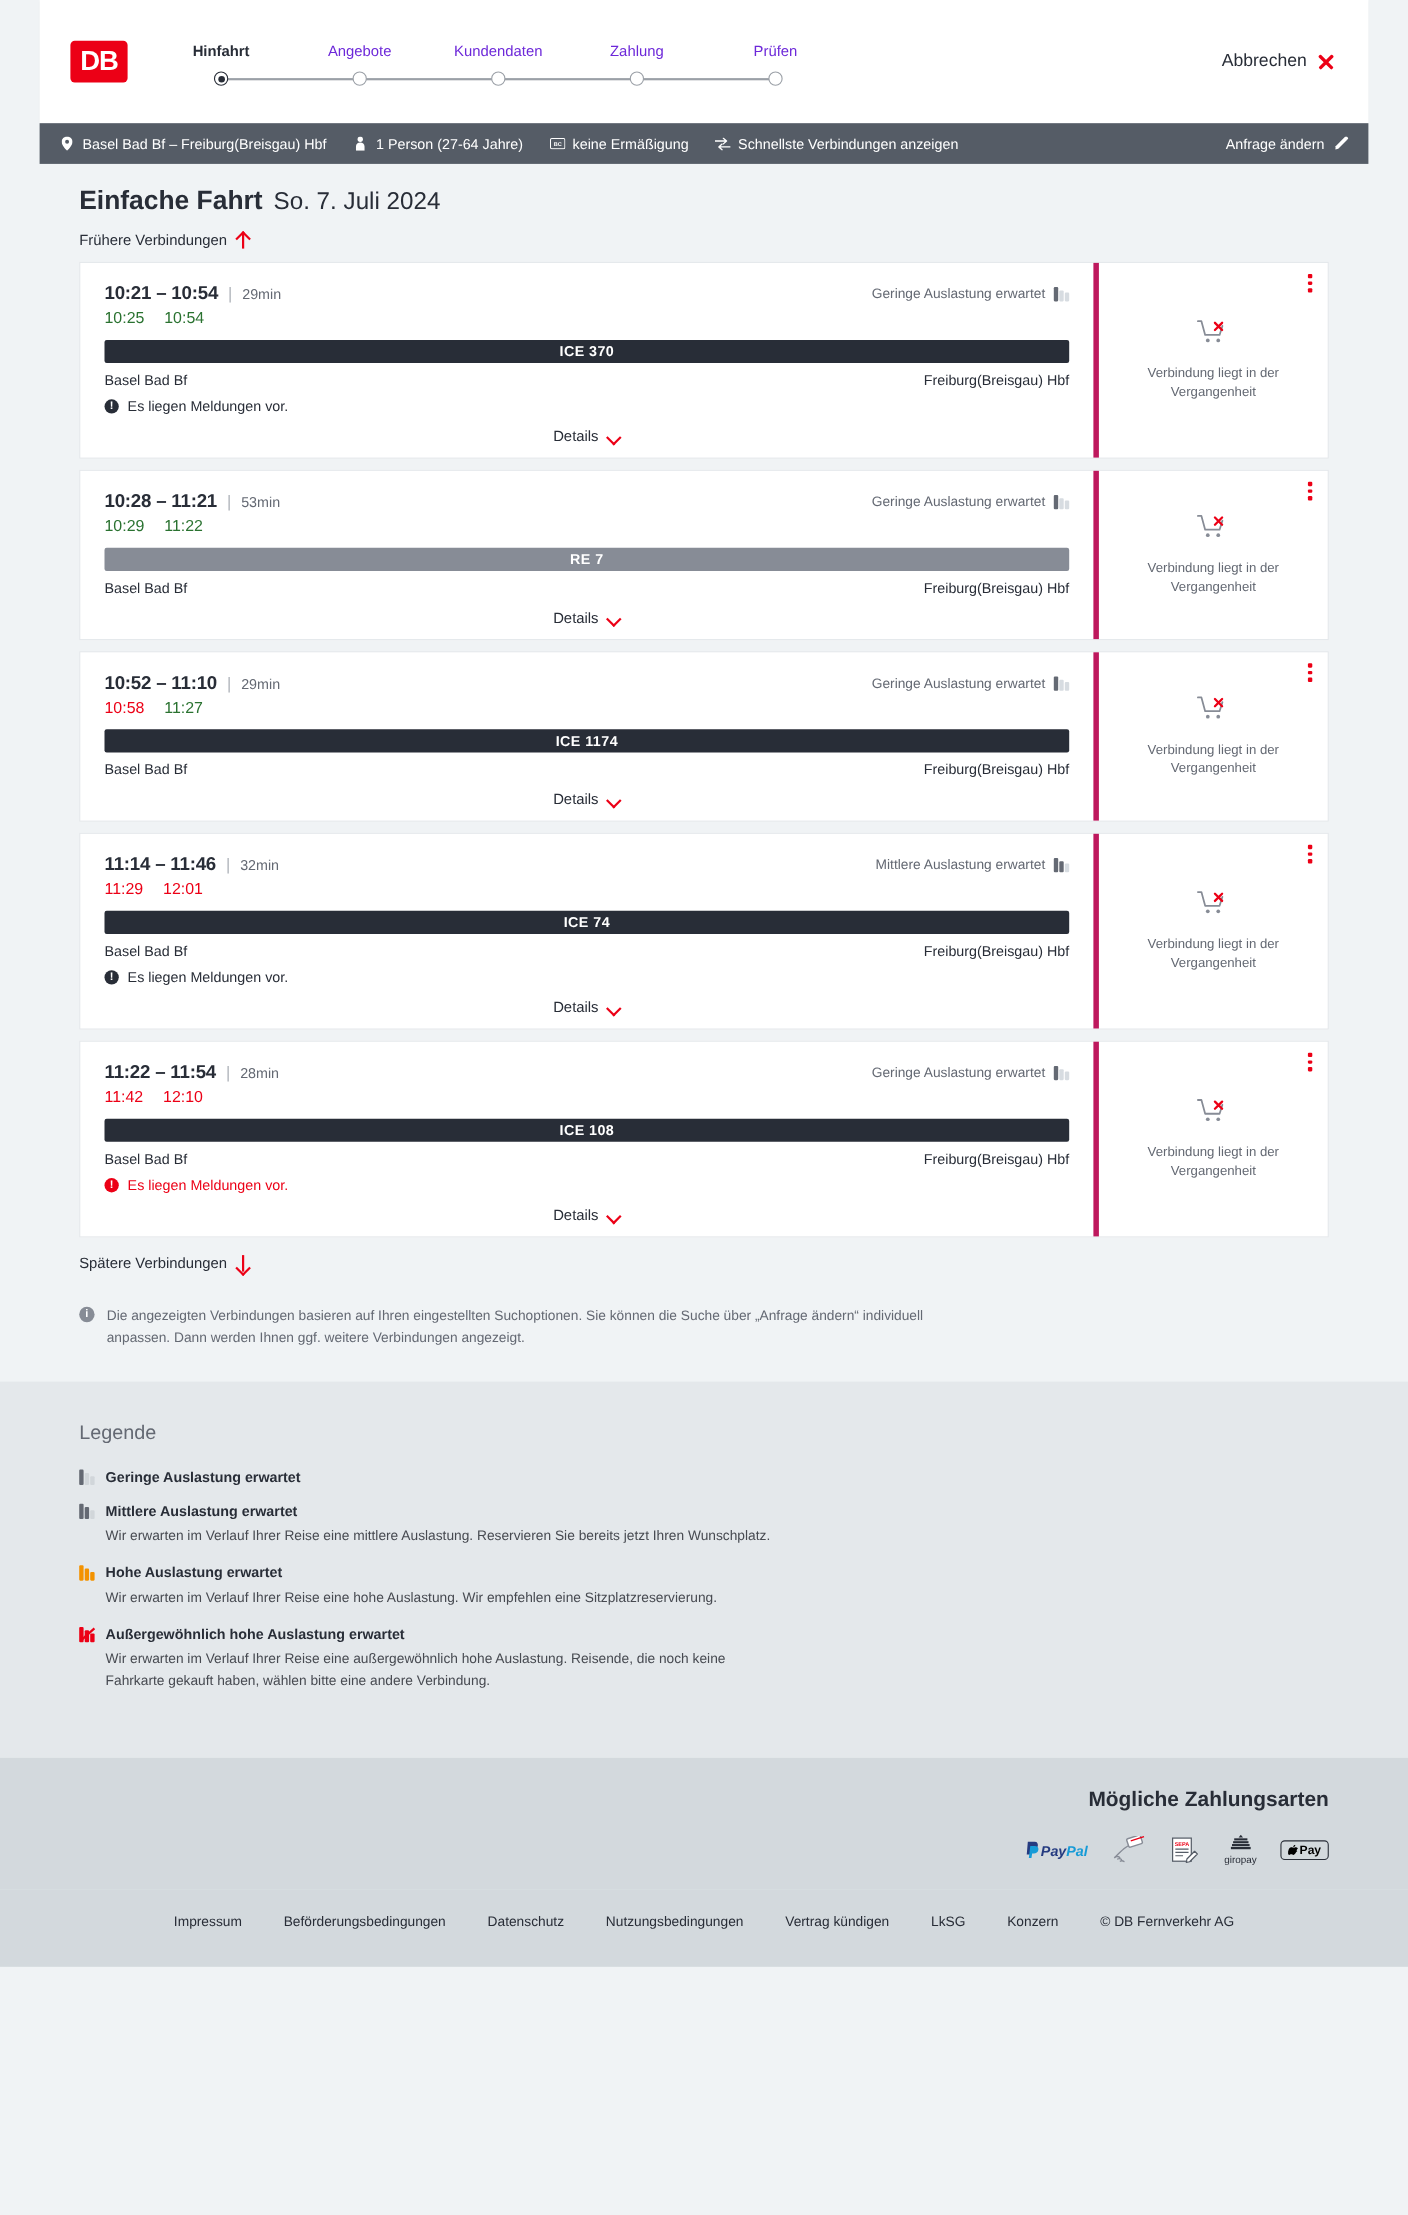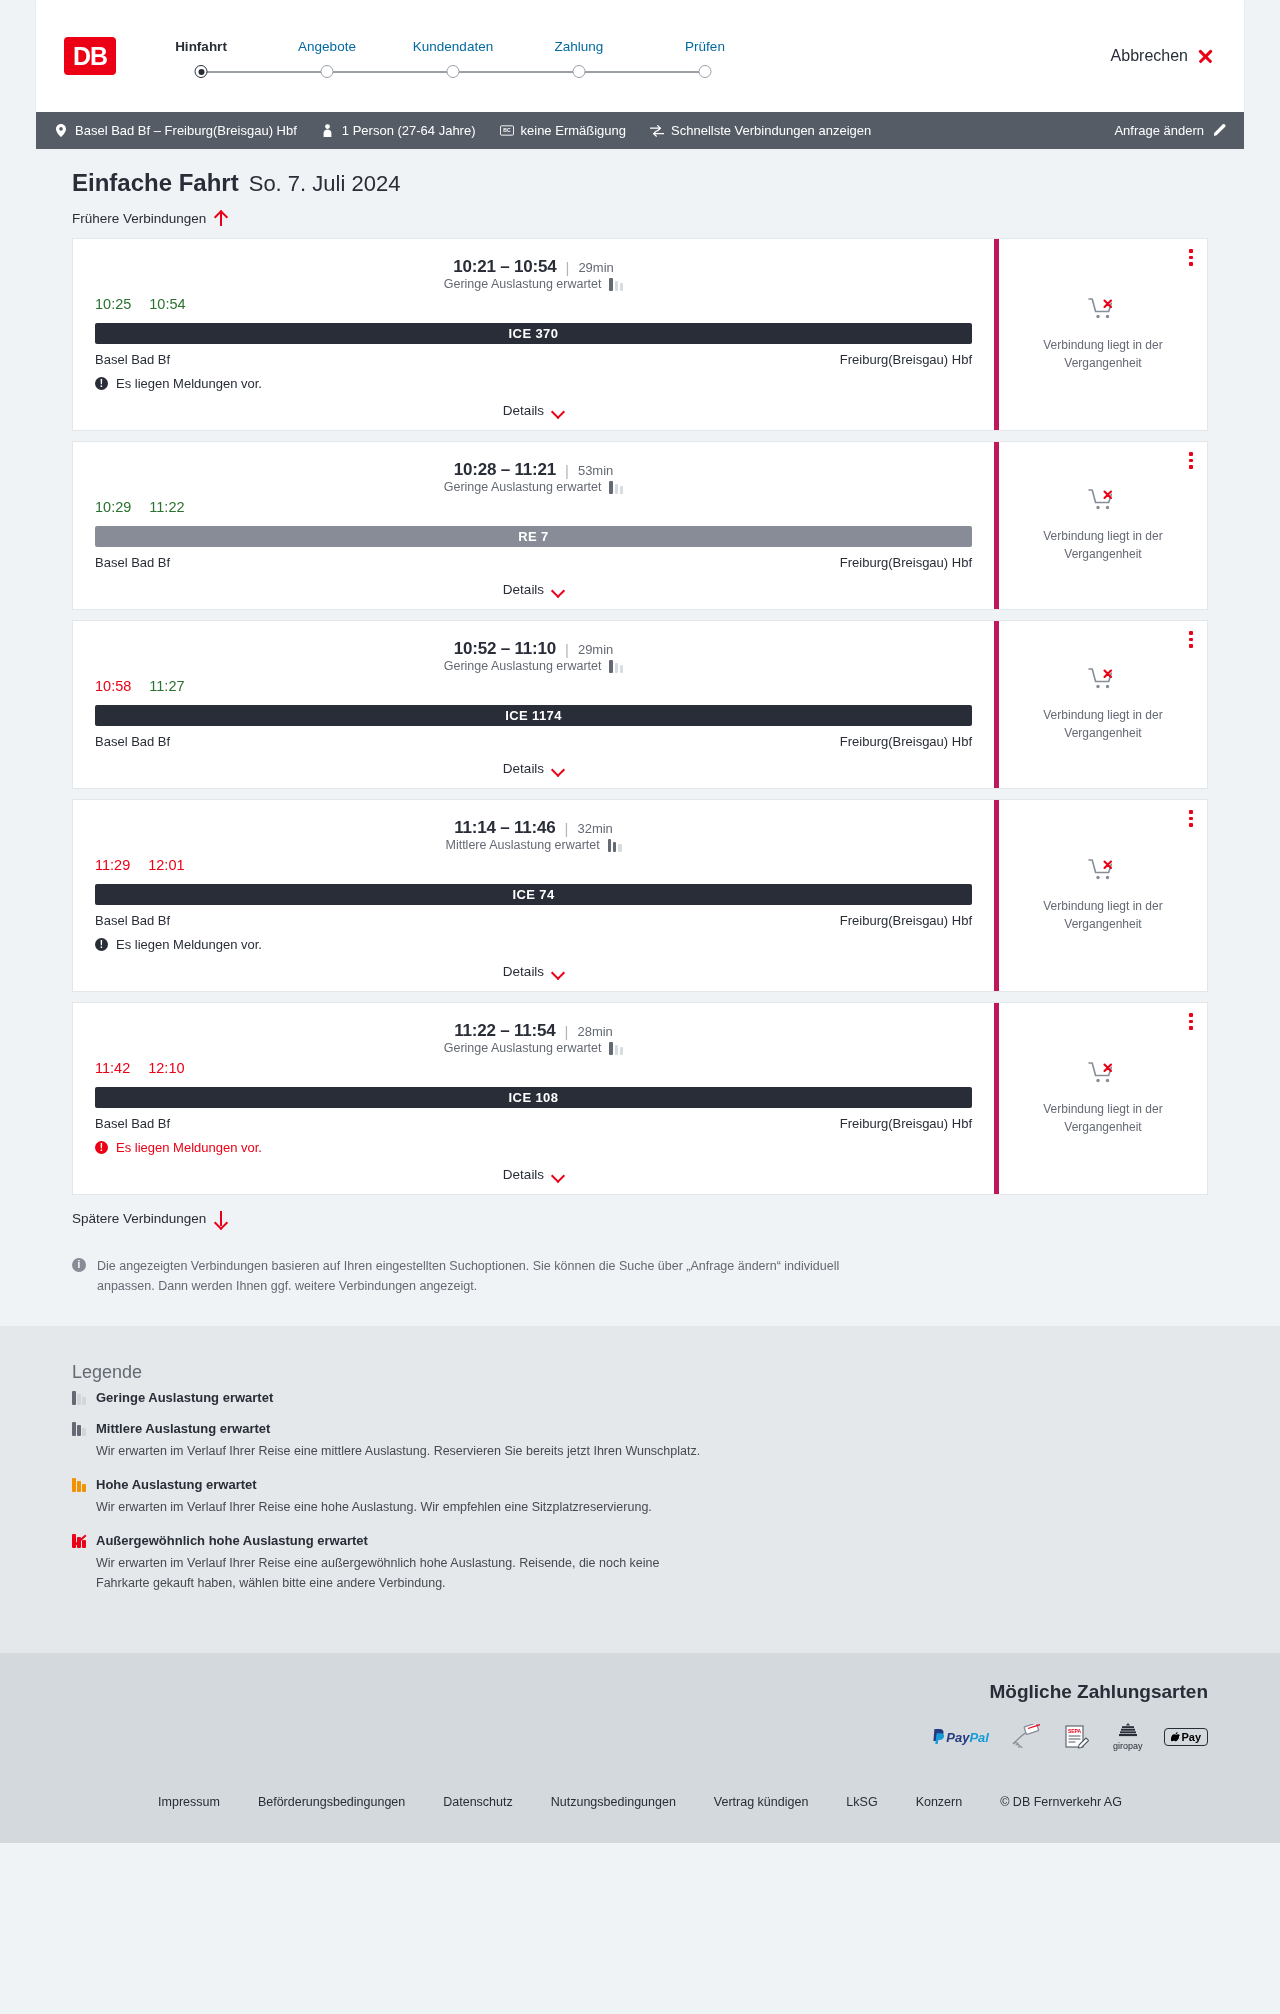--- a/index.html
+++ b/index.html
@@ -35,21 +35,21 @@
     color: #fff;
     font-weight: bold;
     font-size: 25px;
     letter-spacing: -1px;
     font-family: "Liberation Sans", sans-serif;
   }
   .stepper { display: flex; padding-top: 6px; }
   .step { width: 126px; position: relative; text-align: center; }
   .step-label {
     font-size: 13.5px;
-    color: #0369a1;
+    color: #6d28d9;
     margin-bottom: 11px;
     white-space: nowrap;
   }
   .step.active .step-label { color: #282d37; font-weight: bold; }
   .step-dot-wrap { position: relative; height: 14px; }
   .step-dot {
     width: 13px; height: 13px;
     border-radius: 50%;
     border: 1.6px solid #9ba0a7;
     background: #fff;
@@ -159,21 +159,21 @@
   }
   .card-left { flex: 1; padding: 18px 22px 12px 22px; display: flex; flex-direction: column; }
   .card-right {
     width: 213px;
     border-left: 5px solid #be185d;
     position: relative;
     display: flex; flex-direction: column;
     align-items: center; justify-content: center;
     padding: 10px;
   }
-  .row-top { display: flex; align-items: center; justify-content: space-between; flex-direction: column; }
+  .row-top { display: flex; align-items: center; justify-content: space-between; }
   .times-planned { display: flex; align-items: center; gap: 9px; }
   .time-range { font-size: 17px; font-weight: bold; color: #282d37; letter-spacing: -.2px; }
   .sep { color: #b0b5bb; font-size: 15px; }
   .duration { font-size: 13px; color: #646973; }
   .utilization { display: flex; align-items: center; gap: 8px; font-size: 12.5px; color: #646973; }
   .util-icon { display: flex; align-items: flex-end; gap: 1.5px; height: 13px; }
   .util-icon i {
     display: block; width: 3.6px; border-radius: 1px; background: #d7dce1;
   }
   .util-icon i:nth-child(1) { height: 13px; }
@@ -243,21 +243,21 @@
   .info-icon {
     width: 14px; height: 14px; border-radius: 50%; background: #878c96;
     color: #fff; font-size: 10px; font-weight: bold;
     display: flex; align-items: center; justify-content: center;
     flex: none; margin-top: 2px;
   }
 
   
   .legend-section { background: #e4e8eb; padding: 36px 0 44px 0; }
   .legend-inner { padding: 0 72px; }
-  .legend-title { font-size: 18px; color: #646973; margin-bottom: 7px; }
+  .legend-title { font-size: 18px; color: #646973; margin-bottom: 22px; }
   .legend-item { margin-bottom: 16px; }
   .legend-head { display: flex; align-items: center; gap: 10px; }
   .legend-head .lh-text { font-size: 13px; font-weight: bold; color: #282d37; }
   .legend-desc { font-size: 12.5px; color: #474a51; line-height: 1.6; margin: 5px 0 0 24px; max-width: 620px; }
   .lg-icon { display: flex; align-items: flex-end; gap: 1.6px; height: 14px; width: 14px; flex: none; }
   .lg-icon i { display: block; width: 3.8px; border-radius: 1px; background: #d1d6da; }
   .lg-icon i:nth-child(1) { height: 14px; }
   .lg-icon i:nth-child(2) { height: 11px; }
   .lg-icon i:nth-child(3) { height: 8px; }
   .lg-low i:nth-child(1) { background: #646973; }

